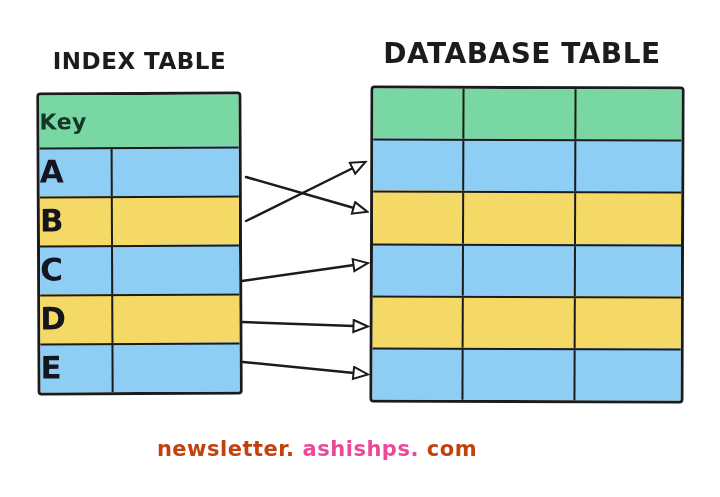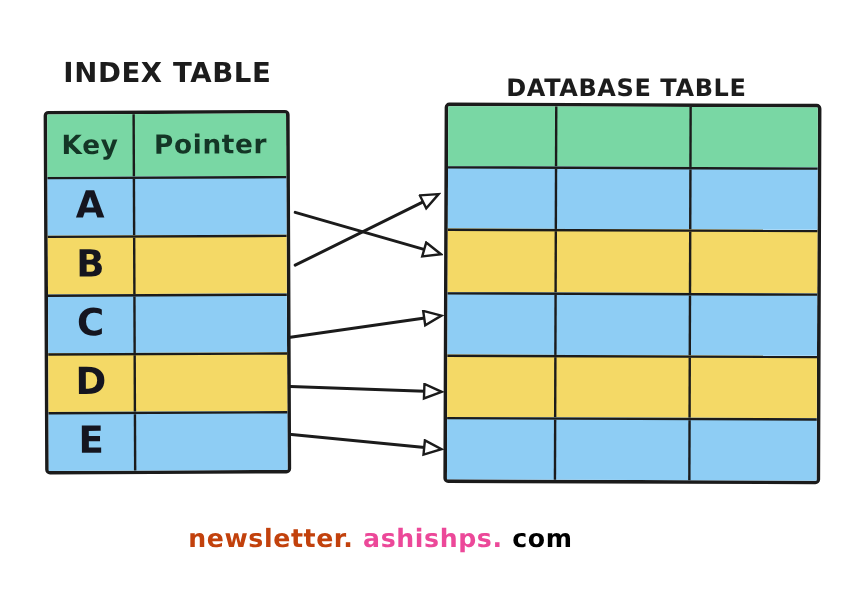--- a/index.html
+++ b/index.html
@@ -20,21 +20,21 @@
   }
   .title {
     position: absolute;
     font-weight: 700;
     color: #1c1c1c;
     text-align: center;
     letter-spacing: 0.5px;
     white-space: nowrap;
   }
   .index-title { left: 37px; top: 48px; width: 205px; font-size: 23px; }
-  .db-title    { left: 360px; top: 37px; width: 324px; font-size: 20px; margin-top: 24px; }
+  .db-title    { left: 360px; top: 37px; width: 324px; font-size: 28px; }
 
   .sketch-table {
     position: absolute;
     border: 3.5px solid var(--ink);
     border-radius: 4px;
     display: flex;
     flex-direction: column;
     background: #fff;
   }
   .index-table { left: 37px;  top: 92px; width: 205px; height: 303px; transform: rotate(-0.25deg); }
@@ -43,21 +43,21 @@
   .trow {
     display: flex;
     flex: 1;
     border-top: 2.6px solid var(--ink);
   }
   .trow:first-child { border-top: none; }
   .tcell {
     border-left: 2.6px solid var(--ink);
     display: flex;
     align-items: center;
-    justify-content: center;
+    justify-content: flex-start;
     flex: 1;
   }
   .tcell:first-child { border-left: none; }
 
   .index-table .key-col { flex: none; width: 71px; }
   .index-table .header-row { flex: none; height: 52px; }
   .header-text {
     font-weight: 700;
     font-size: 22px;
     color: #143626;
@@ -105,23 +105,20 @@
 
 <div class="canvas">
 
   <div class="title index-title">INDEX TABLE</div>
   <div class="title db-title">DATABASE TABLE</div>
 
   <div class="sketch-table index-table">
     <div class="trow header-row" style="background-color: rgb(121, 215, 164);">
       <div class="tcell key-col">
         <span class="header-text">Key</span>
-      </div>
-      <div class="tcell">
-        <span class="header-text">Pointer</span>
       </div>
     </div>
 
     <div class="trow" style="background-color: rgb(142, 205, 244);">
       <div class="tcell key-col">
         <span class="key-letter">A</span>
       </div>
       <div class="tcell"></div>
     </div>
 
@@ -193,15 +190,15 @@
         <path d="M1.5,1 L16,7 L1.5,13 Z" fill="#ffffff" stroke="#1b1b1b" stroke-width="2" stroke-linejoin="miter"></path>
       </marker>
     </defs>
   <line x1="246" y1="177" x2="354" y2="208" class="arrow-line" marker-end="url(#arrowhead)"></line>
       <line x1="246" y1="221" x2="353" y2="168" class="arrow-line" marker-end="url(#arrowhead)"></line>
       <line x1="242" y1="281" x2="354" y2="265" class="arrow-line" marker-end="url(#arrowhead)"></line>
       <line x1="242" y1="322" x2="354" y2="326" class="arrow-line" marker-end="url(#arrowhead)"></line>
       <line x1="243" y1="362" x2="354" y2="373" class="arrow-line" marker-end="url(#arrowhead)"></line>
     </svg>
 
-  <div class="footer" id="footer"><span class="footer-seg" style="color: #c2410c;">newsletter.</span><span class="footer-seg" style="color: #ec4899;">ashishps.</span><span class="footer-seg" style="color: #000000;">com</span></div>
+  <div class="footer" id="footer"><span class="footer-seg" style="color: #c2410c;">newsletter.</span><span class="footer-seg" style="color: #ec4899;">ashishps.</span><span class="footer-seg" style="color: #c2410c;">com</span></div>
 
 </div>
 
 </body></html>

